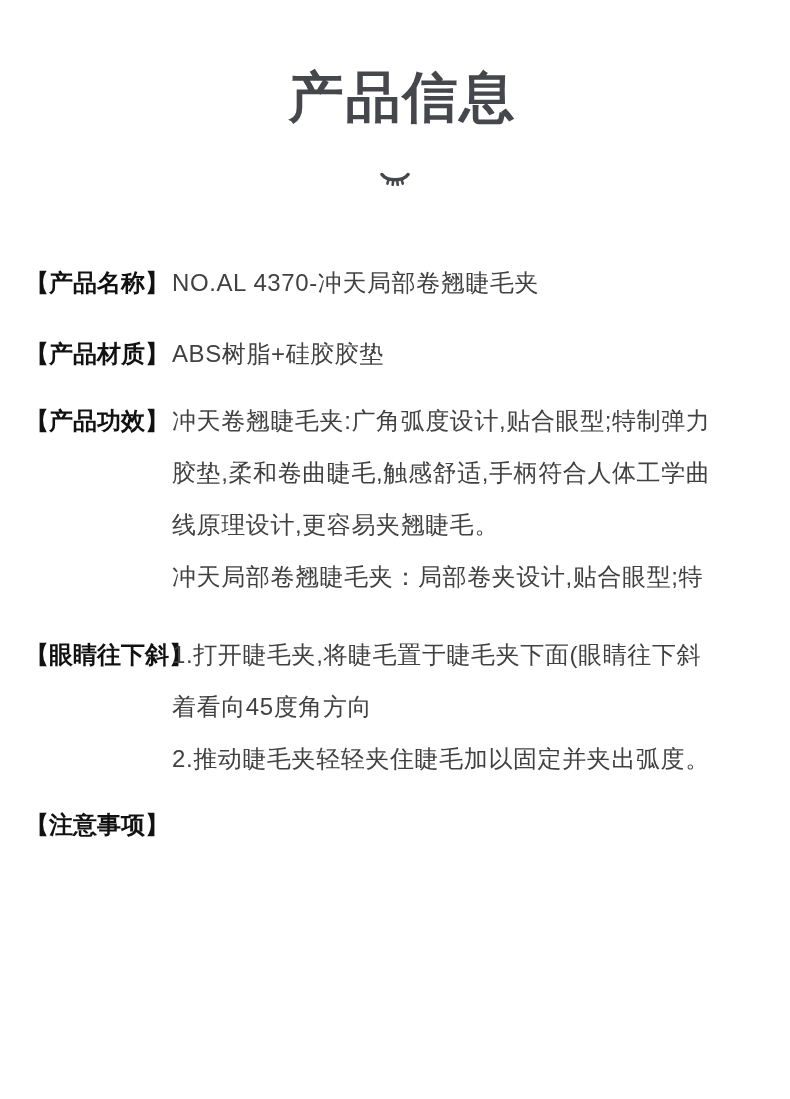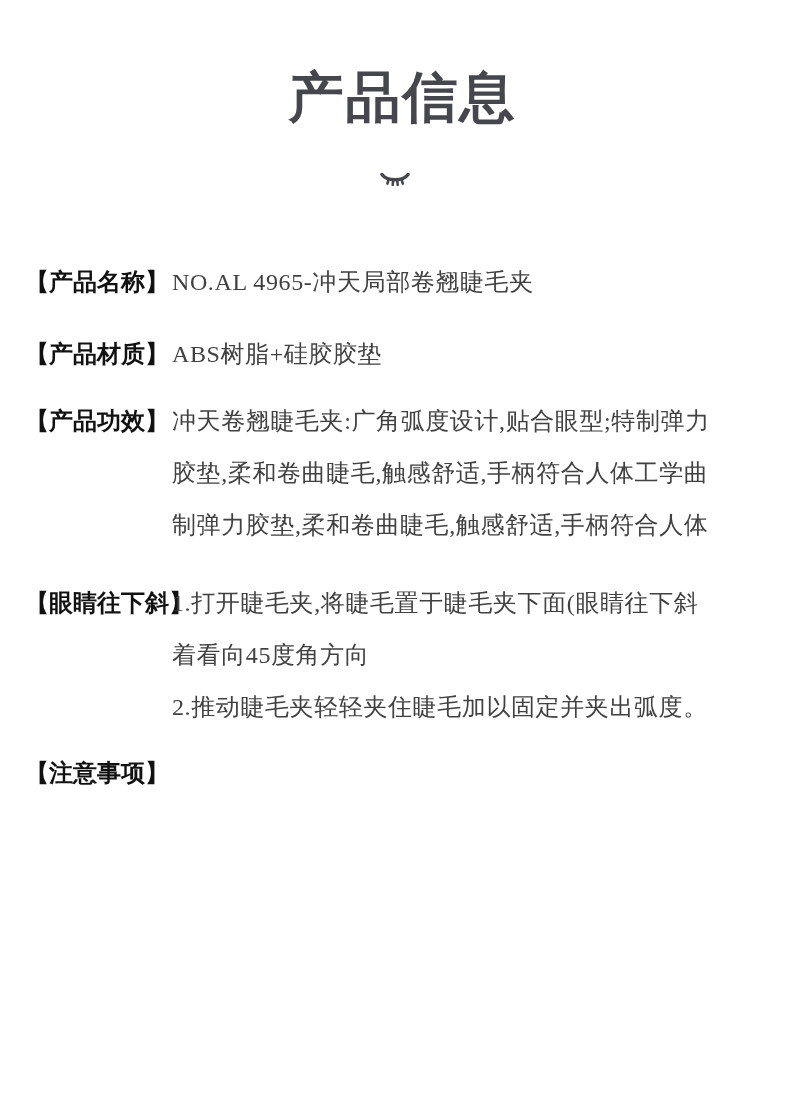--- a/index.html
+++ b/index.html
@@ -30,21 +30,20 @@
     height: 16px;
     line-height: 0;
   }
   .sections {
     margin-top: 75px;
     padding: 0 20px 0 25px;
   }
   .section {
     display: flex;
     align-items: flex-start;
-    font-family: Liberation Serif, serif;
   }
   .section-label {
     flex: none;
     width: 147px;
     font-size: 24px;
     font-weight: bold;
     color: #111111;
     line-height: 52px;
     white-space: nowrap;
   }
@@ -85,37 +84,38 @@
         <line x1="17.3" y1="10.8" x2="17.7" y2="14.8" stroke="#46474c" stroke-width="2.6" stroke-linecap="round"></line>
         <line x1="21.6" y1="9.6" x2="22.8" y2="13.6" stroke="#46474c" stroke-width="2.6" stroke-linecap="round"></line>
       </svg>
     </span>
   </div>
 
   <div class="sections">
   <div class="section section--product-name">
     <div class="section-label">【产品名称】</div>
     <div class="section-content">
-          <div class="section-line">NO.AL 4965-冲天局部卷翘睫毛夹</div>
+          <div class="section-line">NO.AL 4370-冲天局部卷翘睫毛夹</div>
         </div>
   </div>
 
   <div class="section section--material">
     <div class="section-label">【产品材质】</div>
     <div class="section-content">
           <div class="section-line">ABS树脂+硅胶胶垫</div>
         </div>
   </div>
 
   <div class="section section--effect">
     <div class="section-label">【产品功效】</div>
     <div class="section-content">
           <div class="section-line">冲天卷翘睫毛夹:广角弧度设计,贴合眼型;特制弹力</div>
           <div class="section-line">胶垫,柔和卷曲睫毛,触感舒适,手柄符合人体工学曲</div>
-          <div class="section-line">制弹力胶垫,柔和卷曲睫毛,触感舒适,手柄符合人体</div>
+          <div class="section-line">线原理设计,更容易夹翘睫毛。</div>
+          <div class="section-line">冲天局部卷翘睫毛夹：局部卷夹设计,贴合眼型;特</div>
         </div>
   </div>
 
   <div class="section section--usage">
     <div class="section-label">【眼睛往下斜】</div>
     <div class="section-content">
           <div class="section-line">1.打开睫毛夹,将睫毛置于睫毛夹下面(眼睛往下斜</div>
           <div class="section-line">着看向45度角方向</div>
           <div class="section-line">2.推动睫毛夹轻轻夹住睫毛加以固定并夹出弧度。</div>
         </div>

